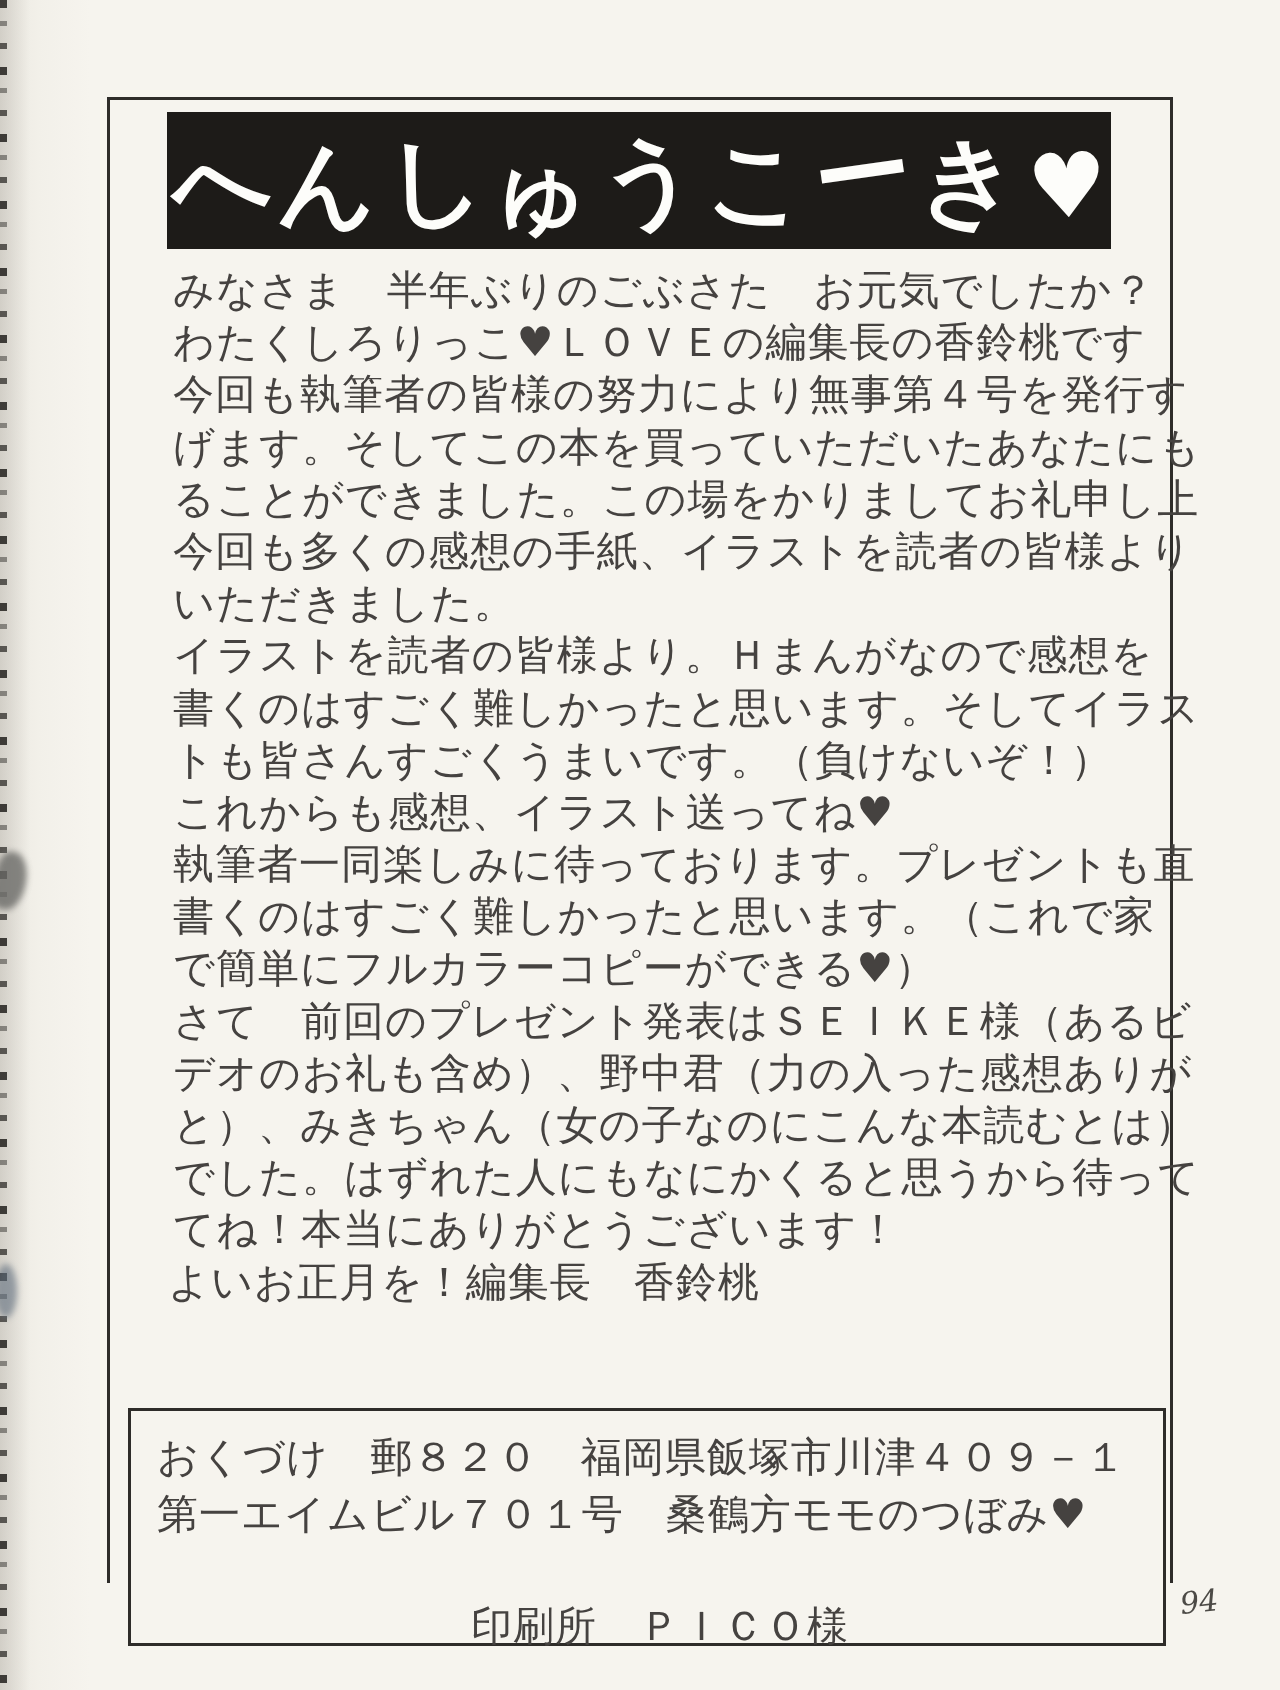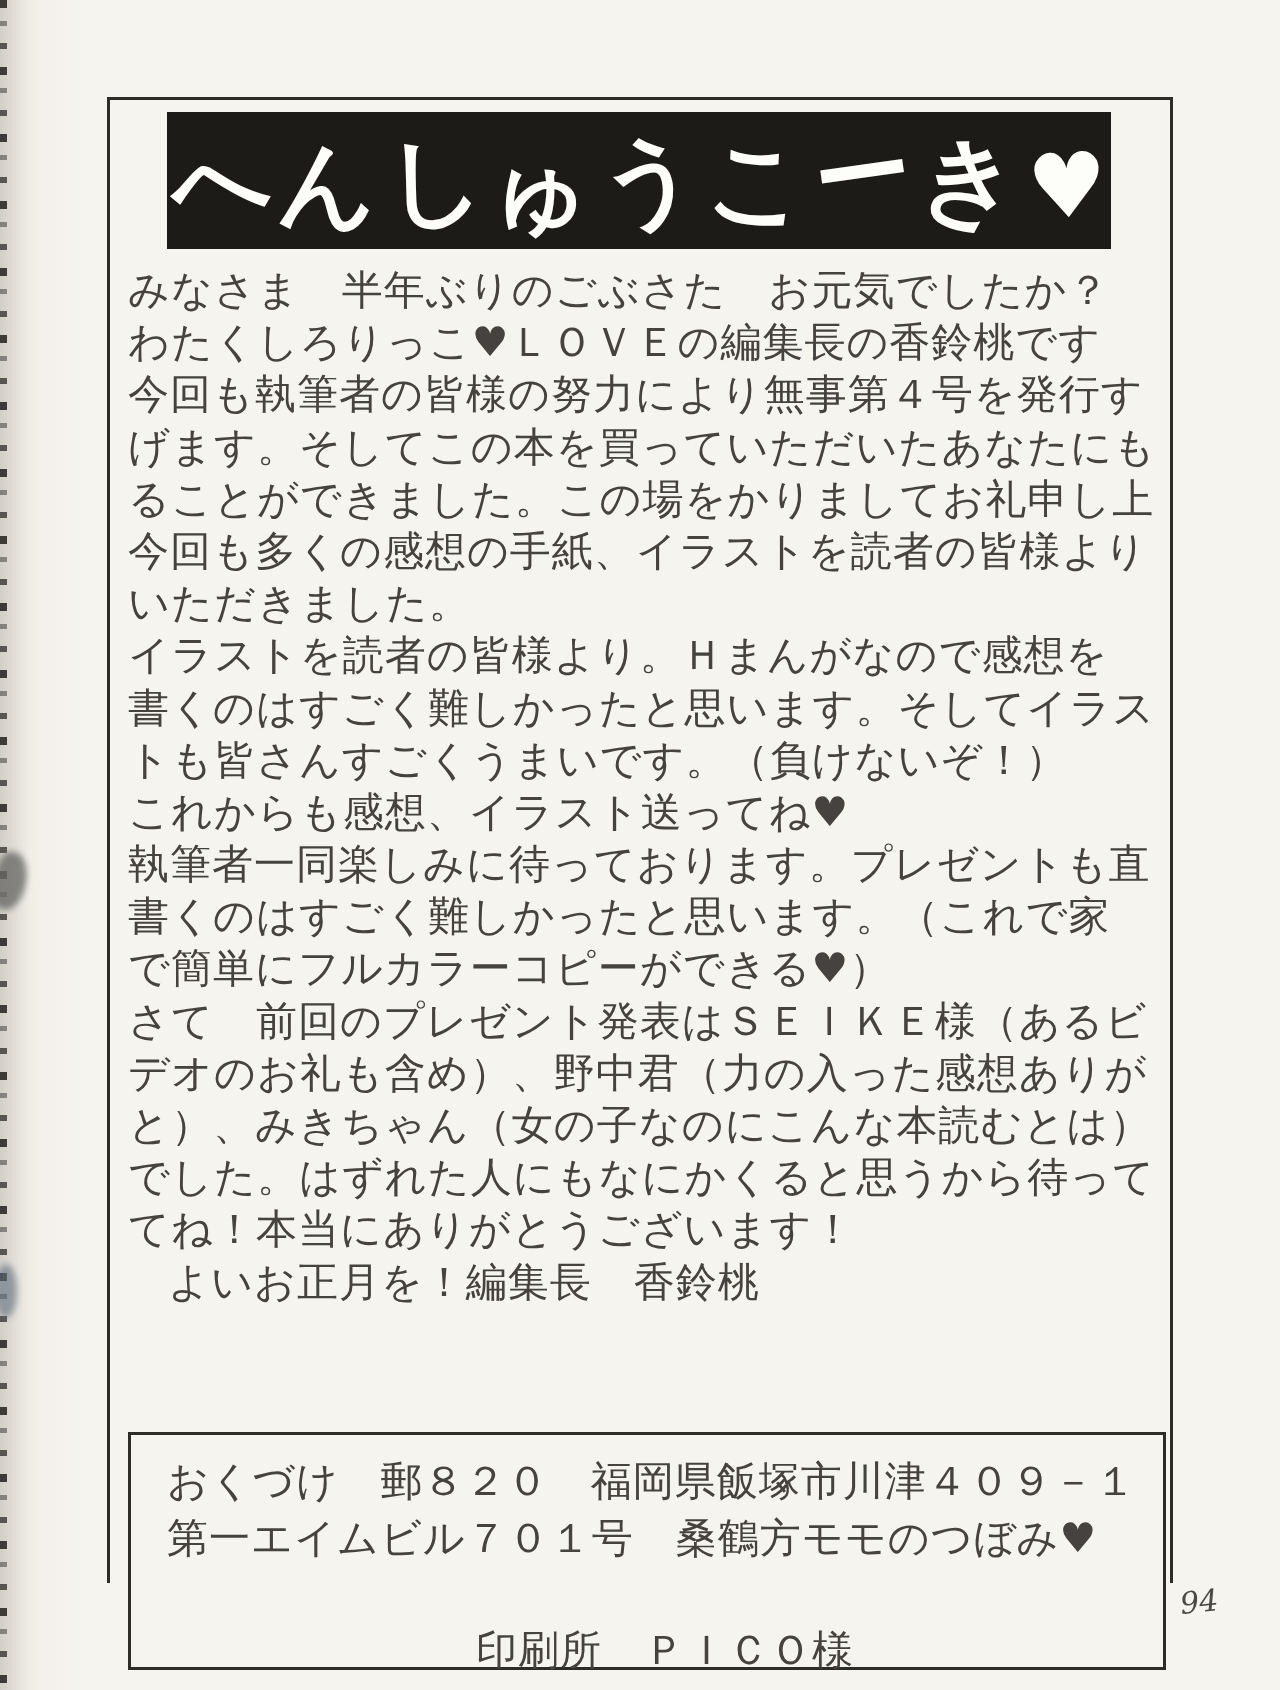--- a/index.html
+++ b/index.html
@@ -58,31 +58,31 @@
   .banner .ch:nth-child(6){transform:rotate(3deg) translateY(2px);}
   .banner .ch:nth-child(7){transform:rotate(-8deg) translateY(-6px);}
   .banner .ch:nth-child(8){transform:rotate(5deg);}
   .banner .ch:nth-child(9){transform:rotate(-3deg) translateY(6px);font-size:.92em;}
   
   .text-block{
     position:absolute;left:128px;top:264px;width:950px;
     color:var(--ink);font-size:41px;line-height:52.2px;
     letter-spacing:1px;white-space:nowrap;
   }
-  .text-line{height:52.2px;}
+  .text-line{height:52.2px;margin-left:45px;}
   .signature-row{
     display:flex;width:916px;height:52.2px;margin-left:40px;
   }
   
   .colophon{
     position:absolute;left:128px;top:1408px;width:1038px;height:238px;
     border:3px solid var(--frame);
     color:var(--ink);font-size:41px;line-height:52px;
     letter-spacing:1px;white-space:nowrap;
-    padding:20px 0 0 36px;background:var(--paper);margin-top:24px;
+    padding:20px 0 0 26px;background:var(--paper);
   }
   .colophon-line2{margin-top:5px;}
   .colophon-printer{margin-top:60px;text-align:center;}
   
   .page-number{
     position:absolute;left:1180px;top:1584px;
     font-family:"DejaVu Serif",serif;font-style:italic;
     font-size:30px;color:#4c4a46;transform:rotate(-6deg);
   }
 </style>

